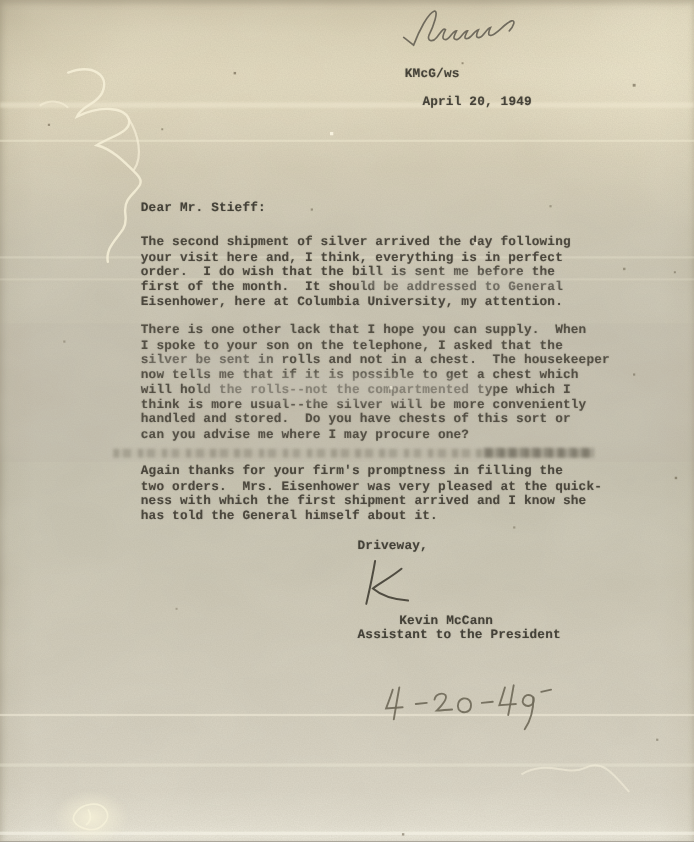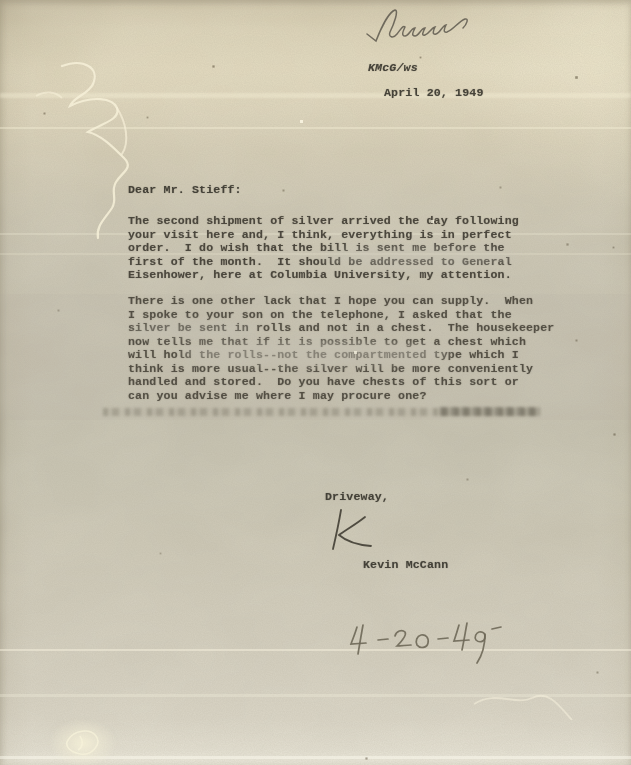--- a/index.html
+++ b/index.html
@@ -29,21 +29,21 @@
     font-size: 11.6px;
     line-height: 13.5px;
     letter-spacing: 0.15px;
     color: rgba(55,52,44,0.84);
     white-space: pre-wrap;
     text-shadow: 0 0 1px rgba(55,52,44,0.50);
     filter: blur(0.25px);
   }
   .faded { color: rgba(60,56,46,0.72); text-shadow: 0 0 1.2px rgba(60,56,46,0.45); }
   .semi  { color: rgba(58,54,45,0.78); }
-  .ref-block      { left: 368px; top: 61px; font-style: italic;  }
+  .ref-block      { left: 368px; top: 61px;  }
   .date-line      { left: 384px; top: 86px;  }
   .salutation     { left: 128px; top: 183px; }
   .para-1         { left: 128px; top: 214px; }
   .para-2         { left: 128px; top: 294px; }
   .para-3         { left: 128px; top: 422px; }
   .closing        { left: 325px; top: 490px; }
   .signer-name    { left: 325px; top: 558px; padding-left: 38px; }
   .signer-title   { left: 325px; top: 571px; }
   .recipient      { left: 117px; top: 625px; }
   .band {
@@ -148,33 +148,38 @@
 can you advise me where I may procure one?</div>
   <div class="typed para-1 semi">The second shipment of silver arrived the day following
 your visit here and, I think, everything is in perfect
 order.  I do wish that the bill is sent me before the
 first of the month.  It should be addressed to General
 Eisenhower, here at Columbia University, my attention.</div>
 
   <div class="ghost-line"></div>
   <div class="ghost-line-dark"></div>
 
+  <div class="typed para-3 semi">Again thanks for your firm's promptness in filling the
+two orders.  Mrs. Eisenhower was very pleased at the quick-
+ness with which the first shipment arrived and I know she
+has told the General himself about it.</div>
 
   <div class="blotch" style="left:180px;top:340px;width:270px;height:26px;background:rgba(197,193,180,0.45);"></div>
   <div class="blotch" style="left:320px;top:246px;width:200px;height:22px;background:rgba(200,196,184,0.32);"></div>
   <div class="blotch" style="left:130px;top:320px;width:130px;height:20px;background:rgba(198,194,182,0.28);"></div>
 
   <div class="typed closing">Driveway,</div>
 
   <svg class="svg-abs" style="left:320px;top:502px" width="70" height="60" role="img" aria-label="K">
     <path d="M21,8 C19,20 16,34 13,47" fill="none" stroke="rgba(58,54,45,0.85)" stroke-width="1.8" stroke-linecap="round" style="filter:blur(0.3px)"></path>
     <path d="M45,15 C35,23 24,29 19,33 C26,39 38,43 51,44" fill="none" stroke="rgba(58,54,45,0.85)" stroke-width="1.8" stroke-linecap="round" style="filter:blur(0.3px)"></path>
   </svg>
 
   <div class="typed signer-name">Kevin McCann</div>
+  <div class="typed signer-title">Assistant to the President</div>
 
 
   <svg class="svg-abs" style="left:340px;top:612px" width="180" height="60" role="img" aria-label="4 - 20 - 49">
     <g fill="none" stroke="rgba(110,104,88,0.9)" stroke-width="1.7" stroke-linecap="round" style="filter:blur(0.3px)">
       <path d="M17,15 C15,22 12,29 11,32 L26,31"></path>
       <path d="M23,13 C21,24 19,36 18,42"></path>
       <path d="M38,28 L48,27"></path>
       <path d="M55,24 C56,19 62,17 65,20 C67,23 62,29 57,34 C61,34 67,33 71,33"></path>
       <path d="M81,23 C86,22 89,26 88,31 C87,36 80,37 77,33 C75,29 77,24 81,23"></path>
       <path d="M98,27 L108,26"></path>

